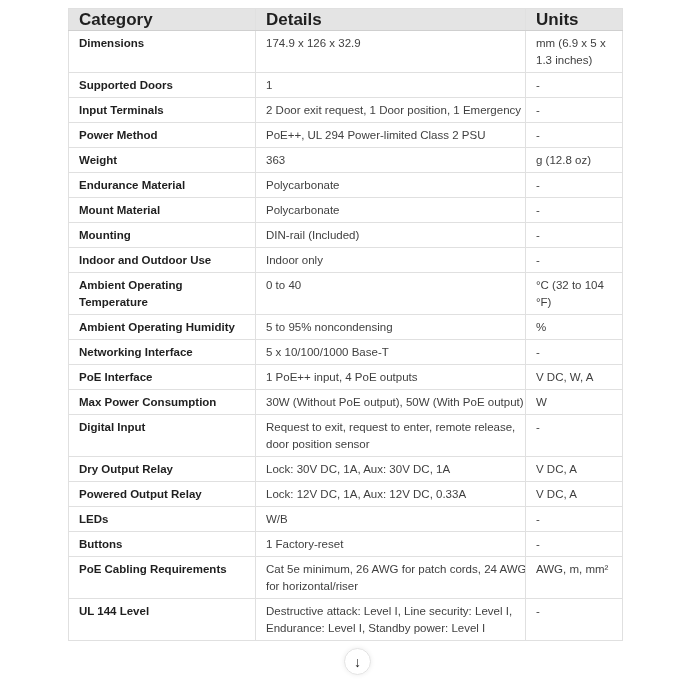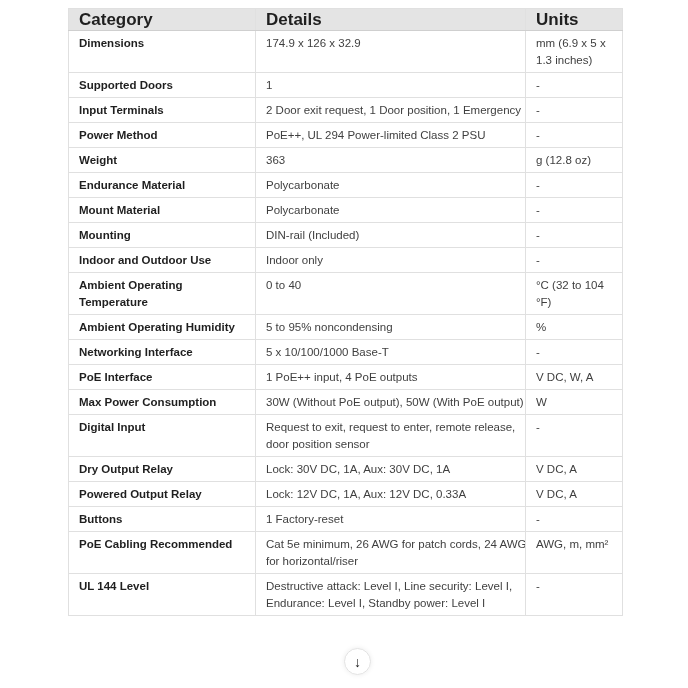--- a/index.html
+++ b/index.html
@@ -178,26 +178,31 @@
           <td class="cat">Dry Output Relay</td>
           <td class="details-col">Lock: 30V DC, 1A, Aux: 30V DC, 1A</td>
           <td>V DC, A</td>
         </tr>
         <tr>
           <td class="cat">Powered Output Relay</td>
           <td class="details-col">Lock: 12V DC, 1A, Aux: 12V DC, 0.33A</td>
           <td>V DC, A</td>
         </tr>
         <tr>
+          <td class="cat">LEDs</td>
+          <td class="details-col">W/B</td>
+          <td>-</td>
+        </tr>
+        <tr>
           <td class="cat">Buttons</td>
           <td class="details-col">1 Factory-reset</td>
           <td>-</td>
         </tr>
         <tr>
-          <td class="cat">PoE Cabling Recommended</td>
+          <td class="cat">PoE Cabling Requirements</td>
           <td class="details-col">Cat 5e minimum, 26 AWG for patch cords, 24 AWG
 for horizontal/riser</td>
           <td>AWG, m, mm²</td>
         </tr>
         <tr>
           <td class="cat">UL 144 Level</td>
           <td class="details-col">Destructive attack: Level I, Line security: Level I,
 Endurance: Level I, Standby power: Level I</td>
           <td>-</td>
         </tr>

